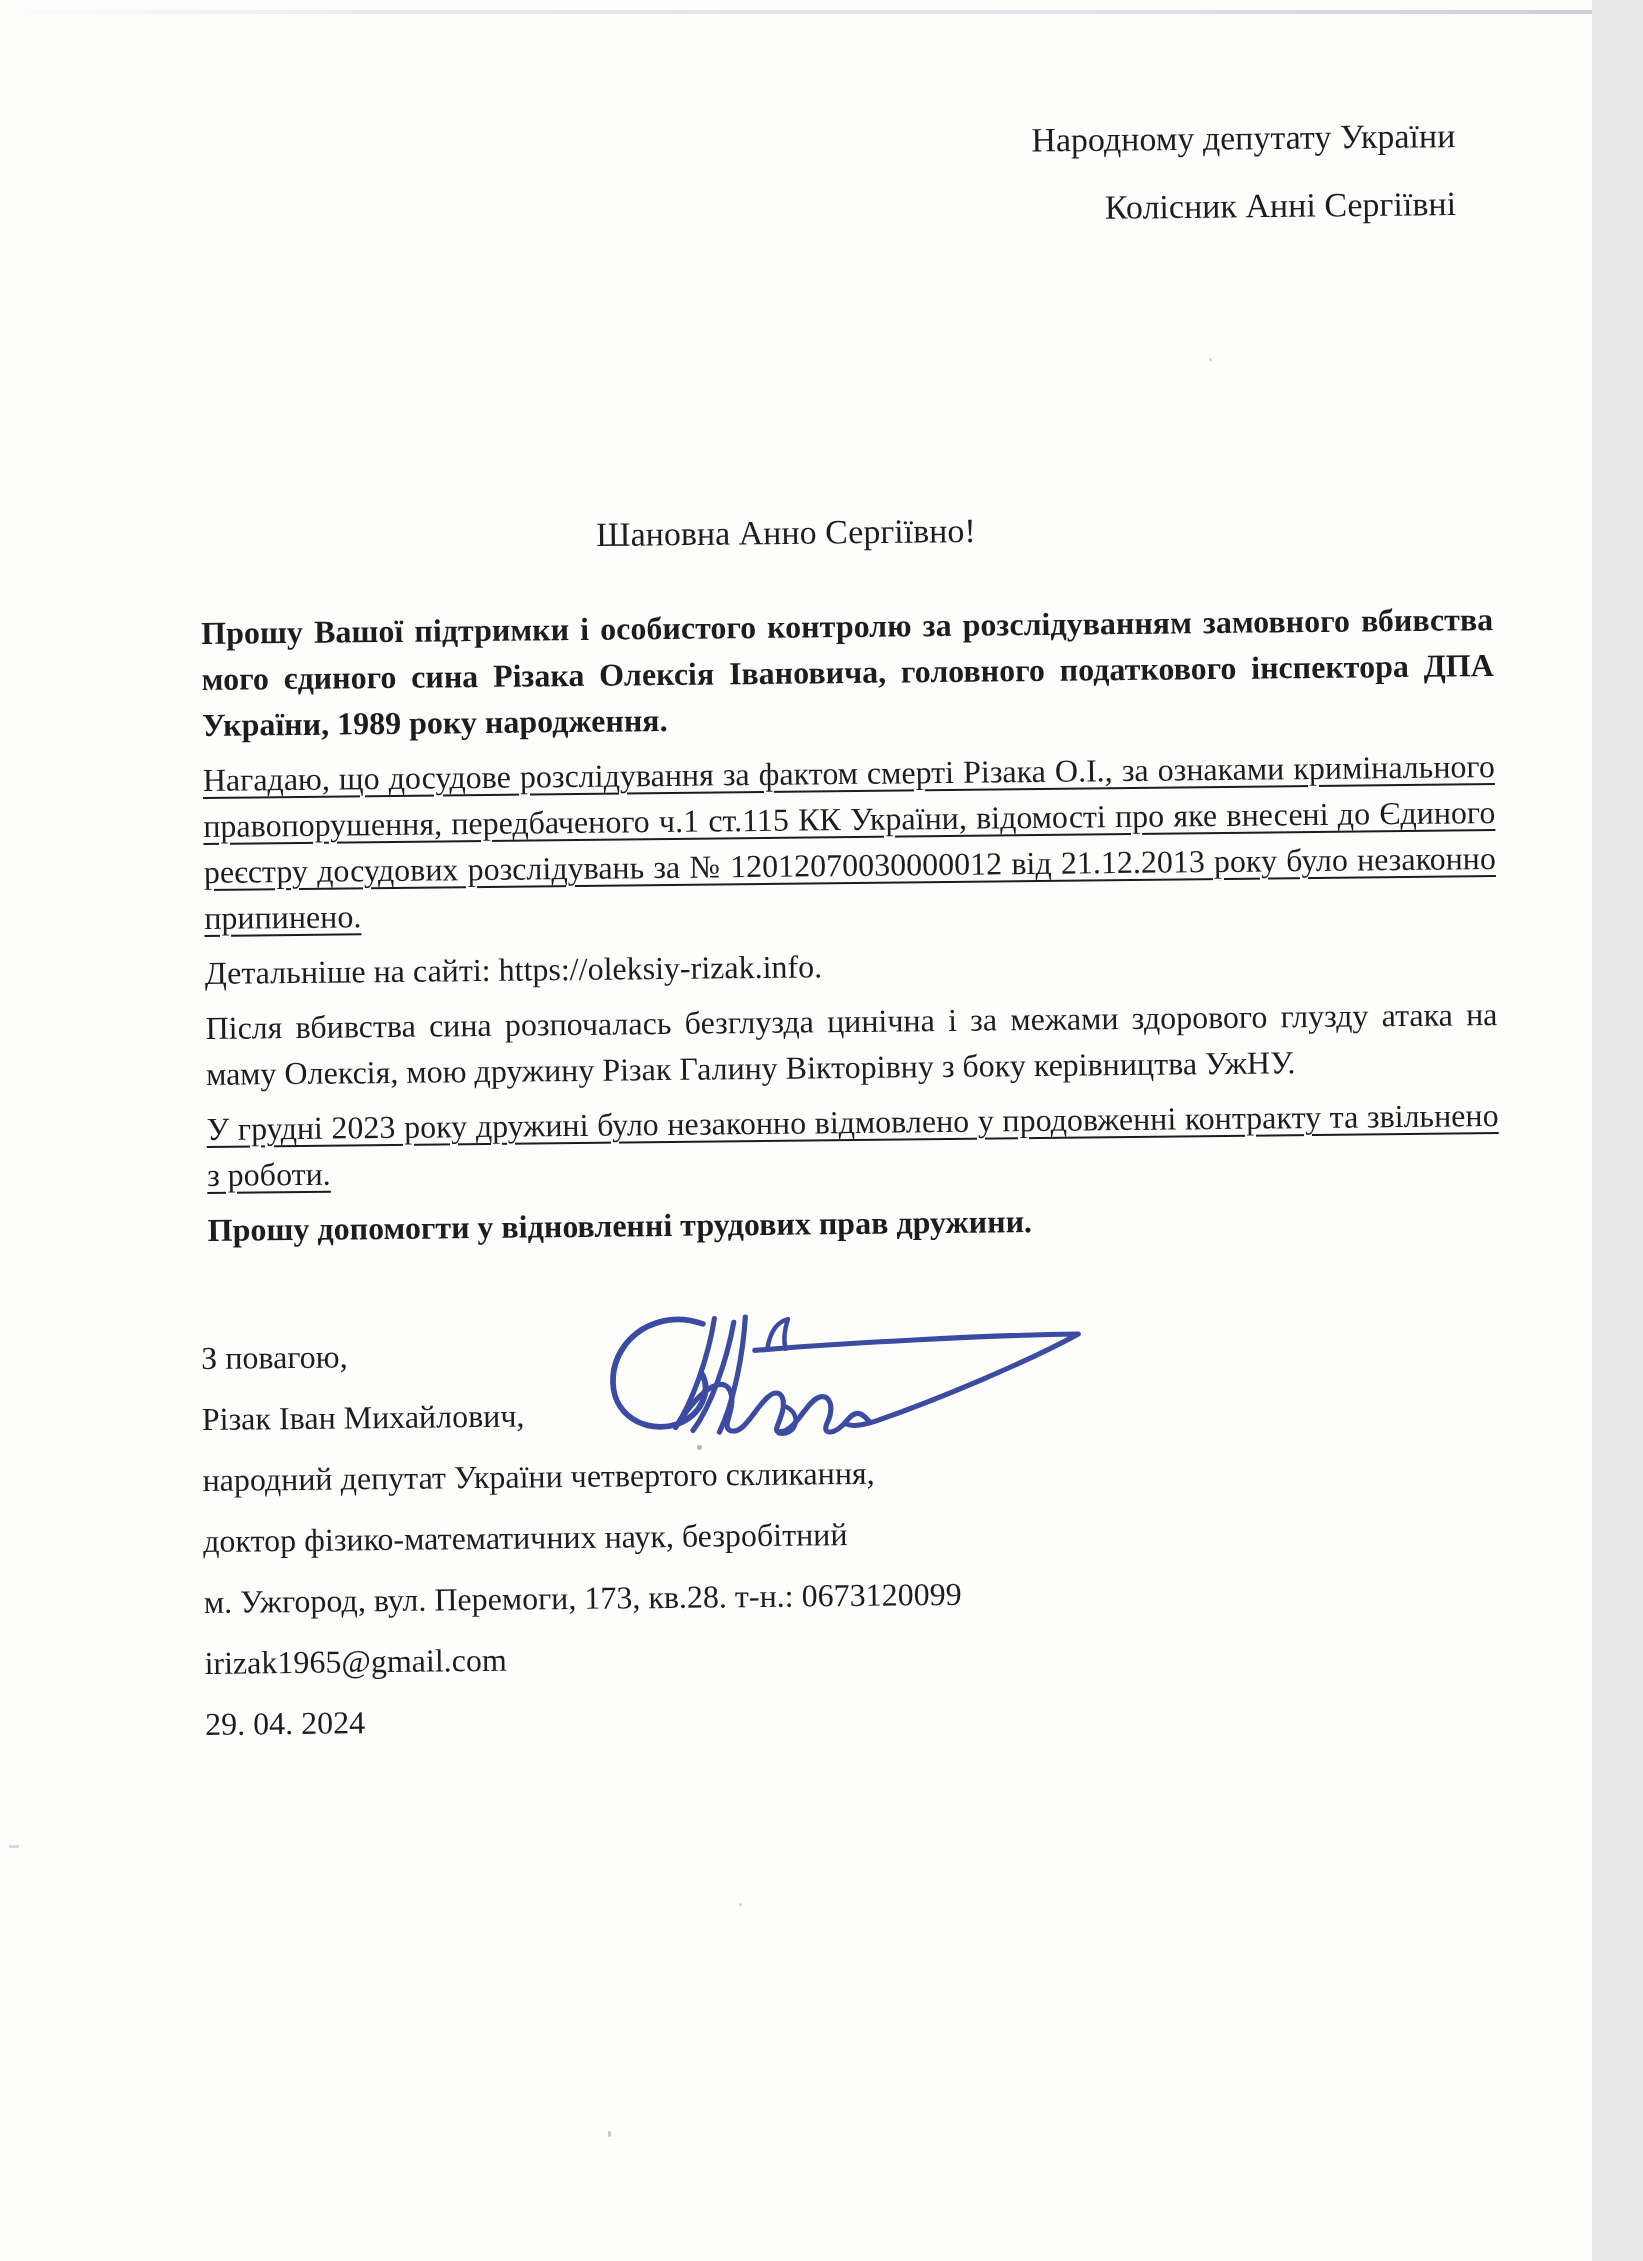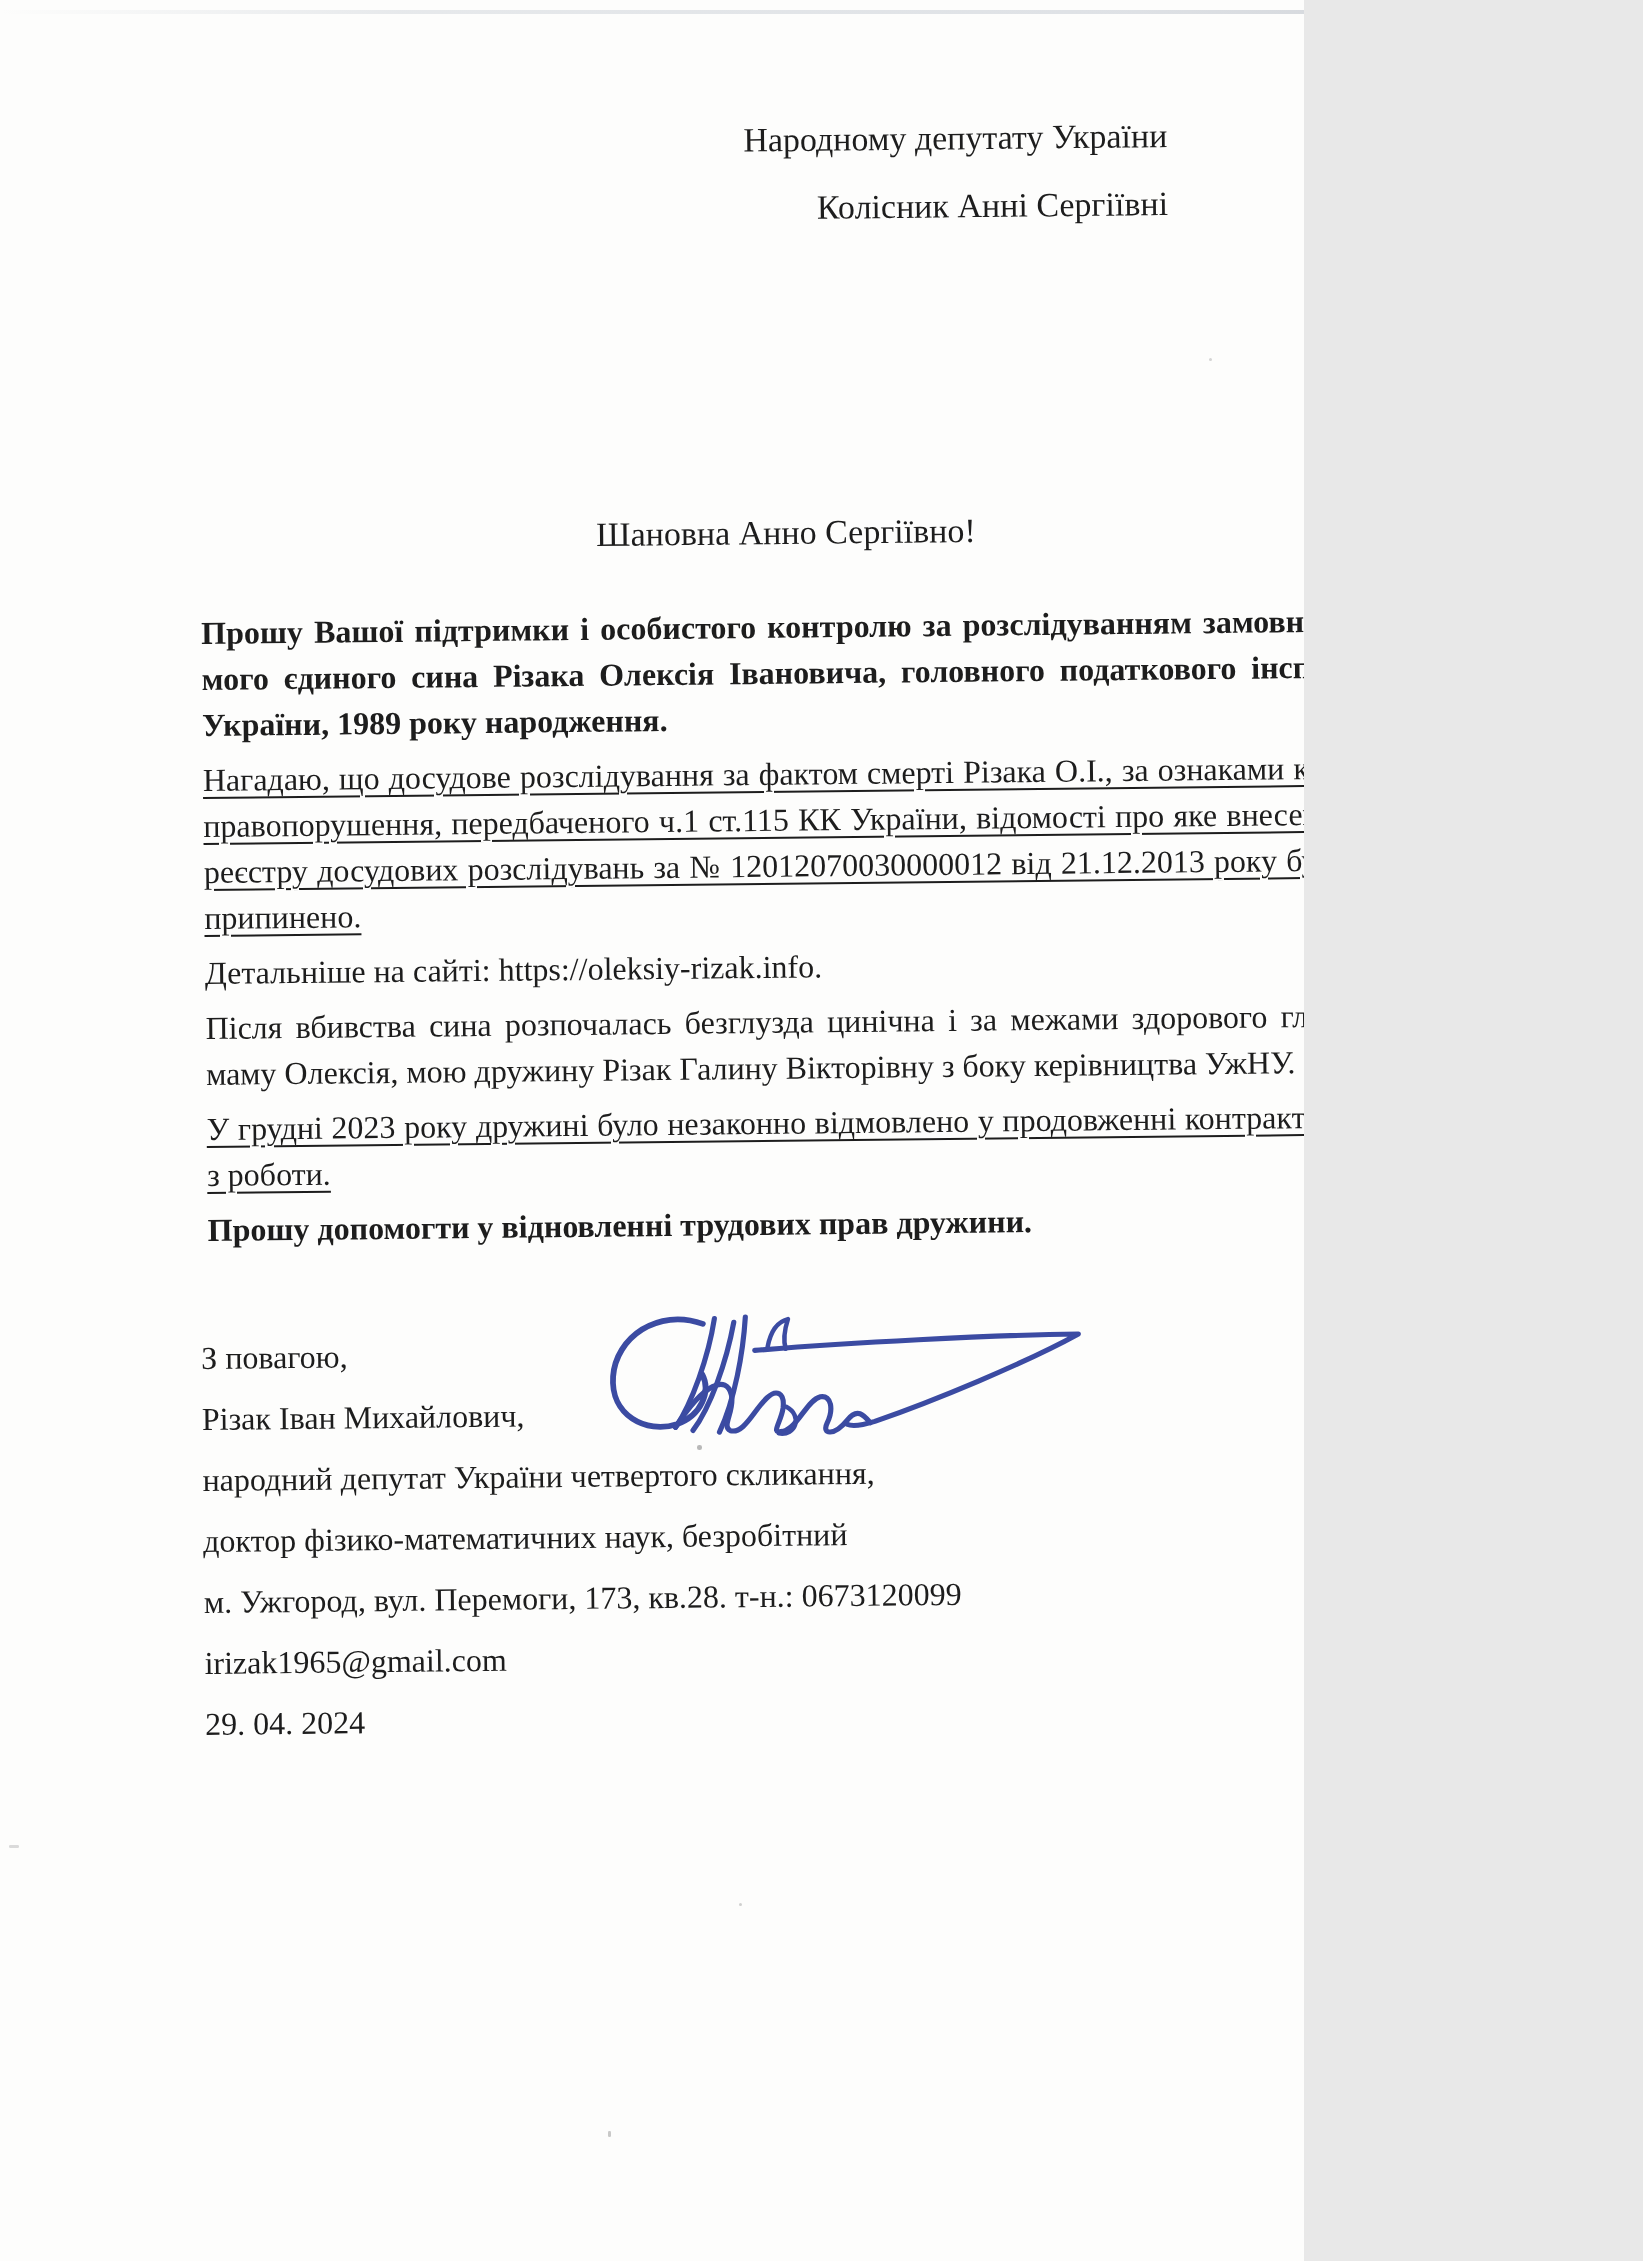--- a/index.html
+++ b/index.html
@@ -1,18 +1,18 @@
 <!DOCTYPE html>
 <html style="font-size:10.3px"><head>
 <meta charset="utf-8">
 <style>
   html, body { margin: 0; padding: 0; background: #e8e8e8; }
   .sheet {
     position: relative;
-    width: 1304px;
+    width: 1592px;
     height: 2261px;
     background: #fdfdfc;
     overflow: hidden;
     font-family: "Liberation Serif", serif;
     color: #1d1d1d;
   }
   .tilt { transform: rotate(-0.62deg); transform-origin: 0 0; }
 
   .recipient-block {
     position: absolute;

